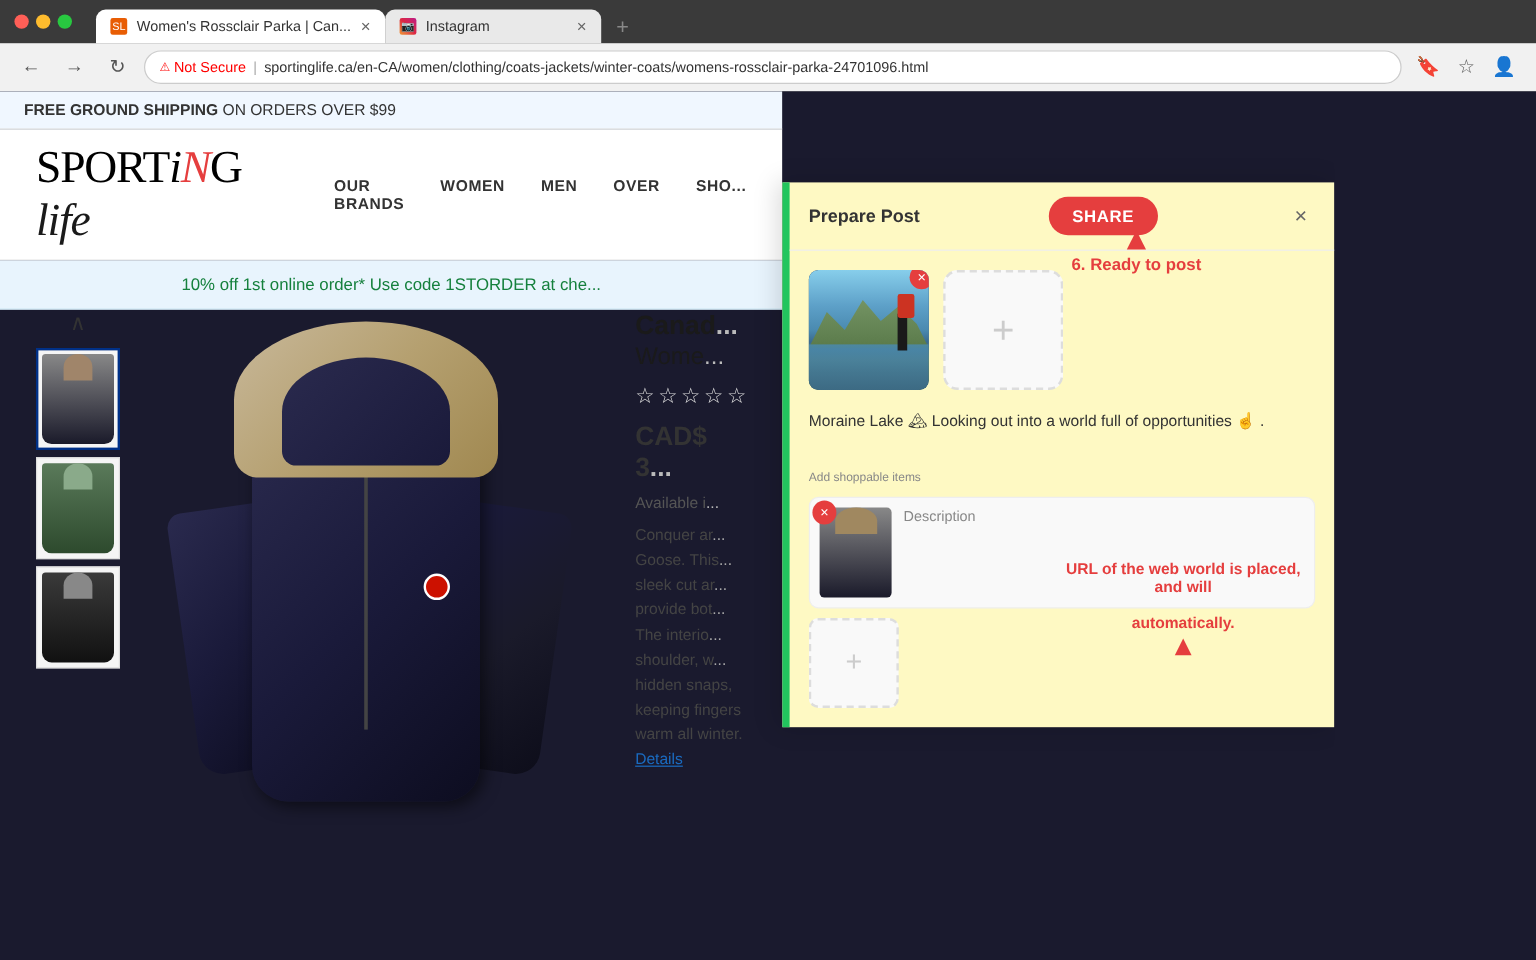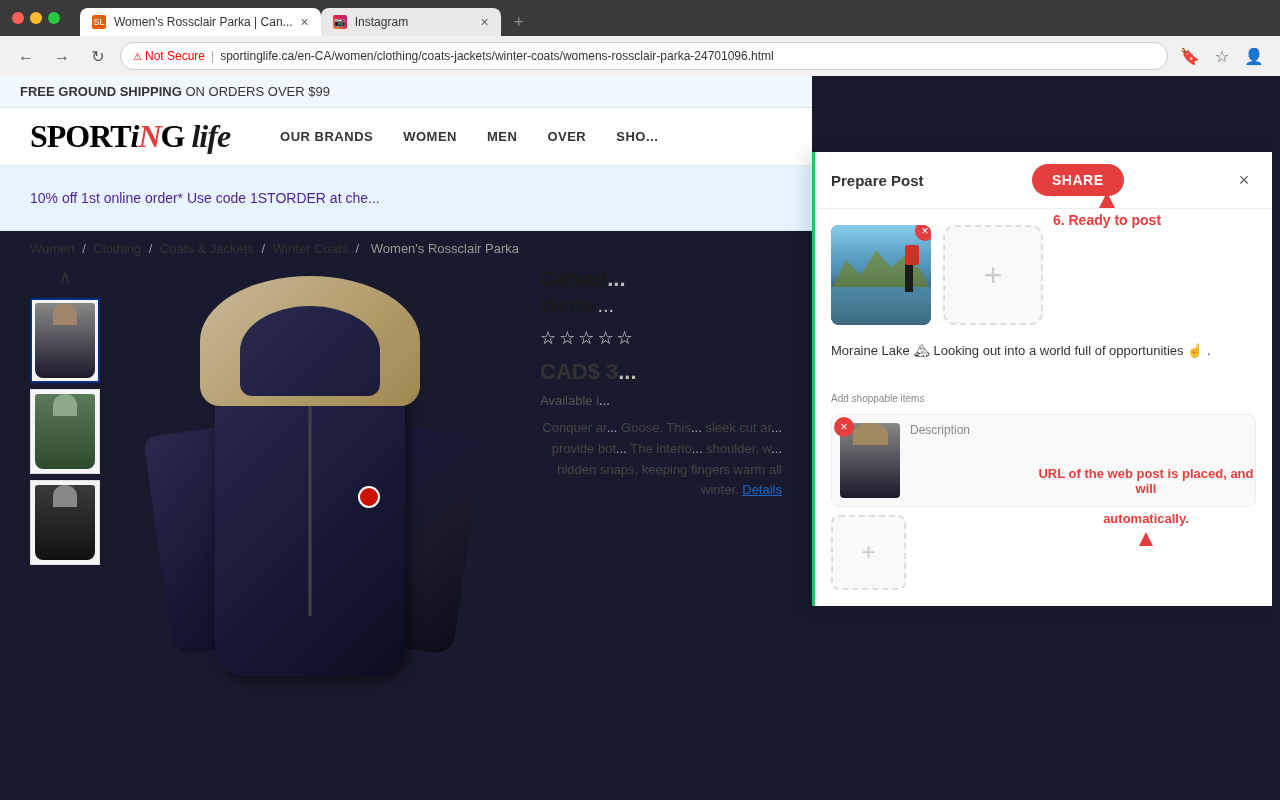--- a/index.html
+++ b/index.html
@@ -33,21 +33,21 @@
     .shipping-banner { background: #f0f7ff; padding: 8px 20px; font-size: 13px; color: #333; border-bottom: 1px solid #e0e0e0; }
     .shipping-banner strong { font-weight: bold; }
 
     .site-header { display: flex; align-items: center; padding: 10px 30px; border-bottom: 1px solid #eee; background: white; }
     .site-logo { margin-right: 50px; }
     .site-logo-text { font-size: 28px; font-weight: 900; color: #1a1a1a; font-style: italic; letter-spacing: -1px; }
     .site-logo-text span { font-style: normal; }
     .main-nav { display: flex; gap: 30px; font-size: 13px; font-weight: 600; letter-spacing: 0.5px; }
     .main-nav a { text-decoration: none; color: #333; }
 
-    .promo-banner { background: #e8f4fd; padding: 24px 30px; text-align: left; font-size: 14px; color: #4c1d95; border-bottom: 1px solid #d0e8f5; }
+    .promo-banner { background: #e8f4fd; padding: 12px 30px; text-align: center; font-size: 14px; color: #15803d; border-bottom: 1px solid #d0e8f5; }
 
     .breadcrumb { padding: 10px 30px; font-size: 13px; color: #666; }
     .breadcrumb a { color: #333; text-decoration: none; }
     .breadcrumb span { color: #999; margin: 0 4px; }
 
     .product-layout { display: flex; padding: 0 30px; }
     .product-thumbnails { width: 80px; padding-right: 10px; display: flex; flex-direction: column; align-items: center; gap: 6px; }
     .thumb-up-arrow { color: #333; font-size: 18px; text-align: center; margin-bottom: 4px; cursor: pointer; }
     .thumb-item { width: 70px; height: 85px; border: 1px solid #ddd; overflow: hidden; cursor: pointer; background: #f5f5f5; display: flex; align-items: center; justify-content: center; }
     .thumb-item.active { border: 2px solid #003087; }
@@ -62,25 +62,25 @@
     .coat-illustration { width: 340px; height: 420px; position: relative; margin-top: 10px; }
 
     .product-info { flex: 1; padding-left: 30px; }
     .product-brand { font-size: 22px; color: #1a1a1a; font-weight: 700; }
     .product-name { font-size: 20px; color: #1a1a1a; font-weight: 400; margin-top: 2px; }
     .product-stars { display: flex; gap: 3px; margin: 10px 0; }
     .star { color: #f0c040; font-size: 18px; }
     .star.empty { color: #ddd; }
     .product-price { font-size: 22px; font-weight: 700; color: #333; margin: 8px 0; }
     .product-availability { font-size: 13px; color: #555; margin-bottom: 10px; }
-    .product-desc { font-size: 13px; color: #444; line-height: 1.6; max-width: 500px; text-align: right; }
+    .product-desc { font-size: 13px; color: #444; line-height: 1.6; max-width: 500px; }
     .product-desc a { color: #1a6bc1; }
 
     
-    .panel-overlay { position: absolute; top: 76px; right: 0; width: 460px; background: #ffffff; border-left: 3px solid #22c55e; box-shadow: -4px 0 20px rgba(0,0,0,0.15); z-index: 100; }
+    .panel-overlay { position: absolute; top: 76px; right: 0; width: 460px; background: #fef9c3; border-left: 6px solid #22c55e; box-shadow: -4px 0 20px rgba(0,0,0,0.15); z-index: 100; }
     .panel-header { display: flex; align-items: center; justify-content: space-between; padding: 12px 16px; border-bottom: 1px solid #eee; }
     .panel-title { font-size: 15px; font-weight: 600; color: #333; }
     .panel-share-btn { background: #e53e3e; color: white; border: none; padding: 8px 20px; border-radius: 20px; font-size: 14px; font-weight: 700; cursor: pointer; letter-spacing: 0.5px; }
     .panel-close-btn { width: 24px; height: 24px; display: flex; align-items: center; justify-content: center; color: #666; font-size: 18px; cursor: pointer; border: none; background: none; }
 
     .panel-body { padding: 16px; }
 
     .media-row { display: flex; gap: 12px; align-items: flex-start; margin-bottom: 16px; }
     .media-img { width: 100px; height: 100px; border-radius: 8px; overflow: hidden; background: #2a5a8a; position: relative; flex-shrink: 0; }
     .media-img .remove-btn { position: absolute; top: -4px; right: -4px; width: 20px; height: 20px; background: #e53e3e; border-radius: 50%; color: white; border: none; cursor: pointer; font-size: 12px; display: flex; align-items: center; justify-content: center; z-index: 1; }
@@ -138,61 +138,50 @@
       <span class="address-url">sportinglife.ca/en-CA/women/clothing/coats-jackets/winter-coats/womens-rossclair-parka-24701096.html</span>
     </div>
     <div class="nav-icons">
       <div class="nav-btn">🔖</div>
       <div class="nav-btn">☆</div>
       <div class="nav-btn">👤</div>
     </div>
   </div>
 </div>
 
-<div style="position:relative; width:1272px; height:724px; overflow:hidden;">
+<div style="position:relative; width:1112px; height:724px; overflow:hidden;">
 
   <div class="site-content">
 
     <div class="shipping-banner">
       <strong>FREE GROUND SHIPPING</strong>
       <span> ON ORDERS OVER $99</span>
     </div>
 
     <div class="site-header">
       <div class="site-logo">
         <div class="site-logo-text">
-          <span style="font-weight:700;font-style:italic;font-family:Georgia,serif;font-size:32px;letter-spacing:-1px;">
+          <span style="font-weight:400;font-style:italic;font-family:Georgia,serif;font-size:38px;letter-spacing:-1px;">
             <span style="color:#000;">SPORT</span><span style="color:#000;font-style:italic;">i</span><span style="color:#e53e3e;font-style:italic;">N</span><span style="color:#000;">G </span><span style="font-style:italic;font-family:Georgia,serif;">life</span>
           </span>
         </div>
       </div>
       <nav class="main-nav">
         <a href="#">OUR BRANDS</a>
         <a href="#">WOMEN</a>
         <a href="#">MEN</a>
         <a href="#">OVER</a>
         <a href="#">SHO...</a>
       </nav>
     </div>
 
     <div class="promo-banner">
       <span>10% off 1st online order* Use code 1STORDER at che...</span>
     </div>
 
-    <div class="breadcrumb">
-      <a href="#">Women</a>
-      <span> / </span>
-      <a href="#">Clothing</a>
-      <span> / </span>
-      <a href="#">Coats &amp; Jackets</a>
-      <span> / </span>
-      <a href="#">Winter Coats</a>
-      <span> / </span>
-      <span>Women's Rossclair Parka</span>
-    </div>
 
     <div class="product-layout">
 
       <div class="product-thumbnails">
         <div class="thumb-up-arrow">∧</div>
         <div class="thumb-item active">
           <div class="coat-thumb" style="width:60px;height:75px;background:linear-gradient(180deg,#888 0%,#1a1a2a 100%);border-radius:3px 3px 8px 8px;position:relative;">
             <div style="position:absolute;top:0;left:50%;transform:translateX(-50%);width:24px;height:22px;background:#a0856a;border-radius:50% 50% 0 0;"></div>
           </div>
         </div>
@@ -293,21 +282,21 @@
             <div class="shoppable-desc">Description</div>
           </div>
         </div>
 
         <div class="shoppable-add">
           <span style="font-size:24px;color:#ccc;">+</span>
         </div>
       </div>
 
       <div class="annotation" style="bottom:60px;right:16px;text-align:center;width:220px;color:#e53e3e;font-size:13px;">
-        <span>URL of the web post is placed, and will</span><br>
+        <span>URL of the web world is placed, and will</span><br>
         <br>
         <span>automatically.</span>
         <div style="width:0;height:0;border-left:7px solid transparent;border-right:7px solid transparent;border-bottom:14px solid #e53e3e;margin:6px auto 0;display:block;"></div>
       </div>
 
     </div>
 
     <div class="annotation" style="top:40px;right:100px;text-align:center;width:130px;color:#e53e3e;">
       <div style="width:0;height:0;border-left:8px solid transparent;border-right:8px solid transparent;border-bottom:16px solid #e53e3e;margin:0 auto 4px;"></div>
       <span>6. Ready to post</span>

